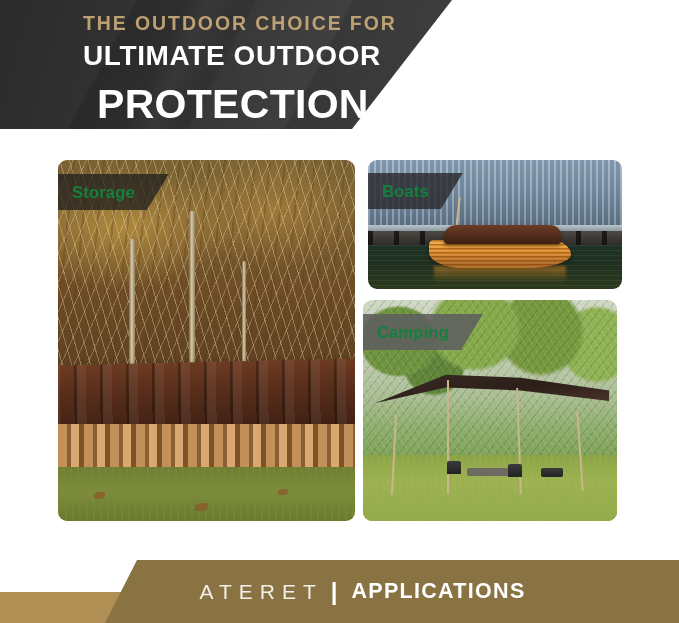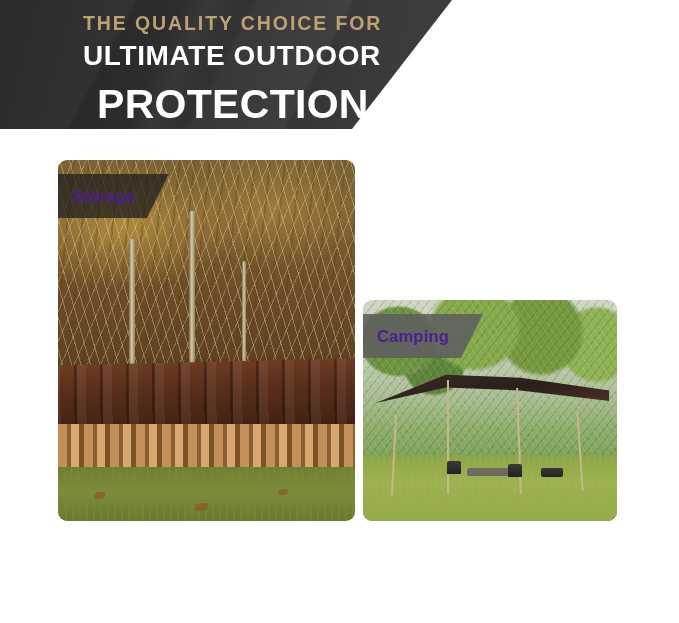--- a/index.html
+++ b/index.html
@@ -144,22 +144,22 @@
     clip-path:polygon(0% 62%, 30% 4%, 62% 10%, 100% 36%, 100% 58%, 62% 36%, 30% 30%);
     filter:drop-shadow(0 2px 3px rgba(0,0,0,.35));}
   .cp-pole{position:absolute;width:2px;background:#c8b68d;}
   .cp-chair{position:absolute;width:14px;height:13px;
     background:linear-gradient(180deg,#3a3a3a,#222);border-radius:2px 2px 0 0;}
   .cp-table{position:absolute;width:42px;height:8px;background:#6d6a62;border-radius:2px;}
 
   
   .tag{
     position:absolute;display:flex;align-items:center;
-    height:44px;padding:0 34px 0 14px;
-    color:#4c1d95;font-size:16.5px;font-weight:bold;letter-spacing:0.2px;
+    height:36px;padding:0 34px 0 14px;
+    color:#15803d;font-size:16.5px;font-weight:bold;letter-spacing:0.2px;
     -webkit-clip-path:polygon(0 0, 100% 0, calc(100% - 22px) 100%, 0 100%);
     clip-path:polygon(0 0, 100% 0, calc(100% - 22px) 100%, 0 100%);
     white-space:nowrap;
   }
   #tag-storage{left:0;top:14px;background:rgba(30,30,30,0.74);}
   #tag-boats{left:0;top:13px;background:rgba(40,40,44,0.80);}
   #tag-camping{left:0;top:14px;background:rgba(95,95,95,0.88);}
 
   
   .footer-wrap{position:absolute;left:0;top:560px;width:679px;height:63px;}
@@ -184,21 +184,21 @@
 </style>
 </head>
 <body>
 
 <div id="stage">
 
   <div class="header-wrap">
     <div class="header-panel"></div>
     <div class="header-sheen"></div>
     <div class="header-text">
-      <p class="line-kicker">THE QUALITY CHOICE FOR</p>
+      <p class="line-kicker">THE OUTDOOR CHOICE FOR</p>
       <p class="line-mid">ULTIMATE OUTDOOR</p>
       <p class="line-big">PROTECTION</p>
     </div>
   </div>
 
   <div class="panel" id="panel-storage">
     <div class="scene">
       <div class="st-sky"></div>
       <div class="st-brush"></div>
       <div class="st-trunk" style="left:24%;height:40%;"></div>
@@ -212,20 +212,38 @@
       <div class="st-grass"></div>
       <div class="st-leaf" style="left:12%;top:92%;width:11px;height:7px;"></div>
       <div class="st-leaf" style="left:46%;top:95%;width:13px;height:8px;"></div>
       <div class="st-leaf" style="left:74%;top:91%;width:10px;height:6px;"></div>
     </div>
     <div class="tag" id="tag-storage">
       <span>Storage</span>
     </div>
   </div>
 
+  <div class="panel" id="panel-boats">
+    <div class="scene">
+      <div class="bt-shed"></div>
+      <div class="bt-shedline"></div>
+      <div class="bt-dock"></div>
+      <div class="bt-piles"></div>
+      <div class="bt-water"></div>
+      <div class="bt-mast"></div>
+      <div class="bt-hull">
+        <div class="bt-hull-lines"></div>
+      </div>
+      <div class="bt-cover"></div>
+      <div class="bt-refl"></div>
+    </div>
+    <div class="tag" id="tag-boats">
+      <span>Boats</span>
+    </div>
+  </div>
 
   <div class="panel" id="panel-camping">
     <div class="scene">
       <div class="cp-sky"></div>
       <div class="cp-trees"></div>
       <div class="cp-texture"></div>
       <div class="cp-grass"></div>
       <div class="cp-tarp"></div>
       <div class="cp-pole" style="left:12%;top:52%;height:36%;transform:rotate(3deg);"></div>
       <div class="cp-pole" style="left:33%;top:36%;height:52%;"></div>
@@ -234,14 +252,23 @@
       <div class="cp-table" style="left:41%;top:76%;"></div>
       <div class="cp-chair" style="left:33%;top:73%;"></div>
       <div class="cp-chair" style="left:57%;top:74%;"></div>
       <div class="cp-chair" style="left:70%;top:76%;width:22px;height:9px;border-radius:2px;"></div>
     </div>
     <div class="tag" id="tag-camping">
       <span>Camping</span>
     </div>
   </div>
 
+  <div class="footer-wrap">
+    <div class="footer-light"></div>
+    <div class="footer-main"></div>
+    <div class="footer-text">
+      <span class="brand">ATERET</span>
+      <span class="sep">|</span>
+      <span class="apps">APPLICATIONS</span>
+    </div>
+  </div>
 
 </div>
 
 </body></html>

